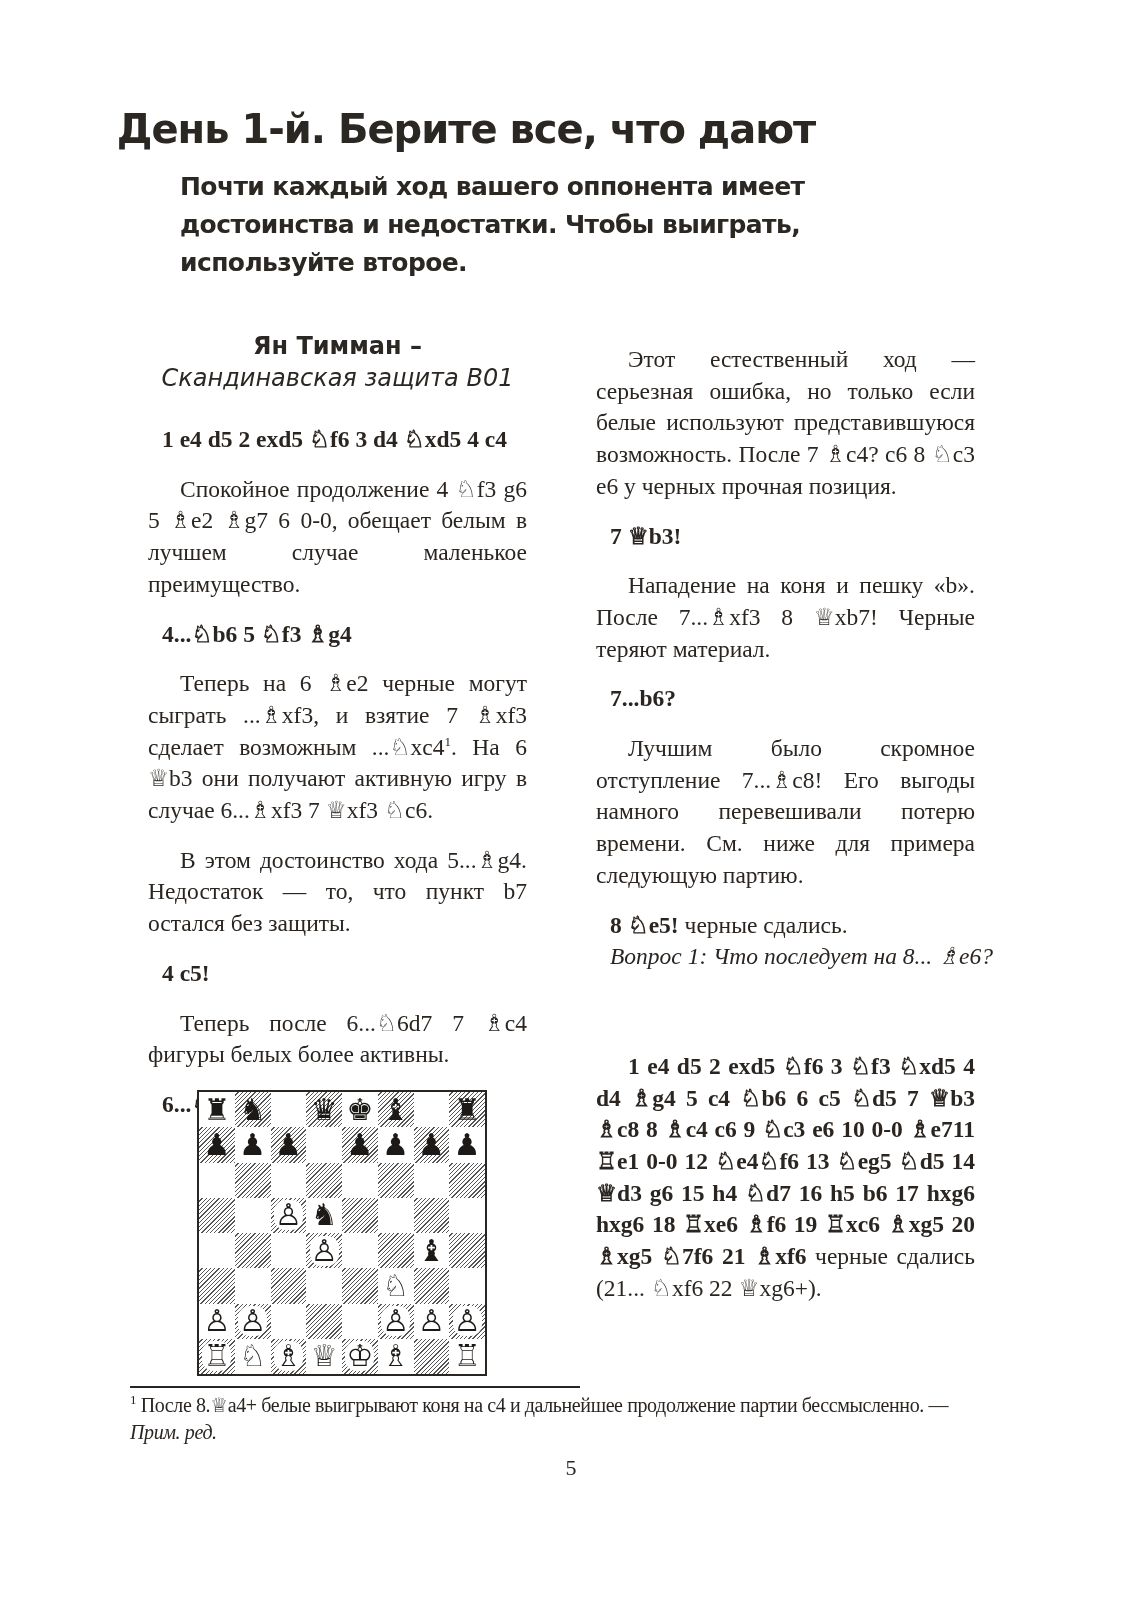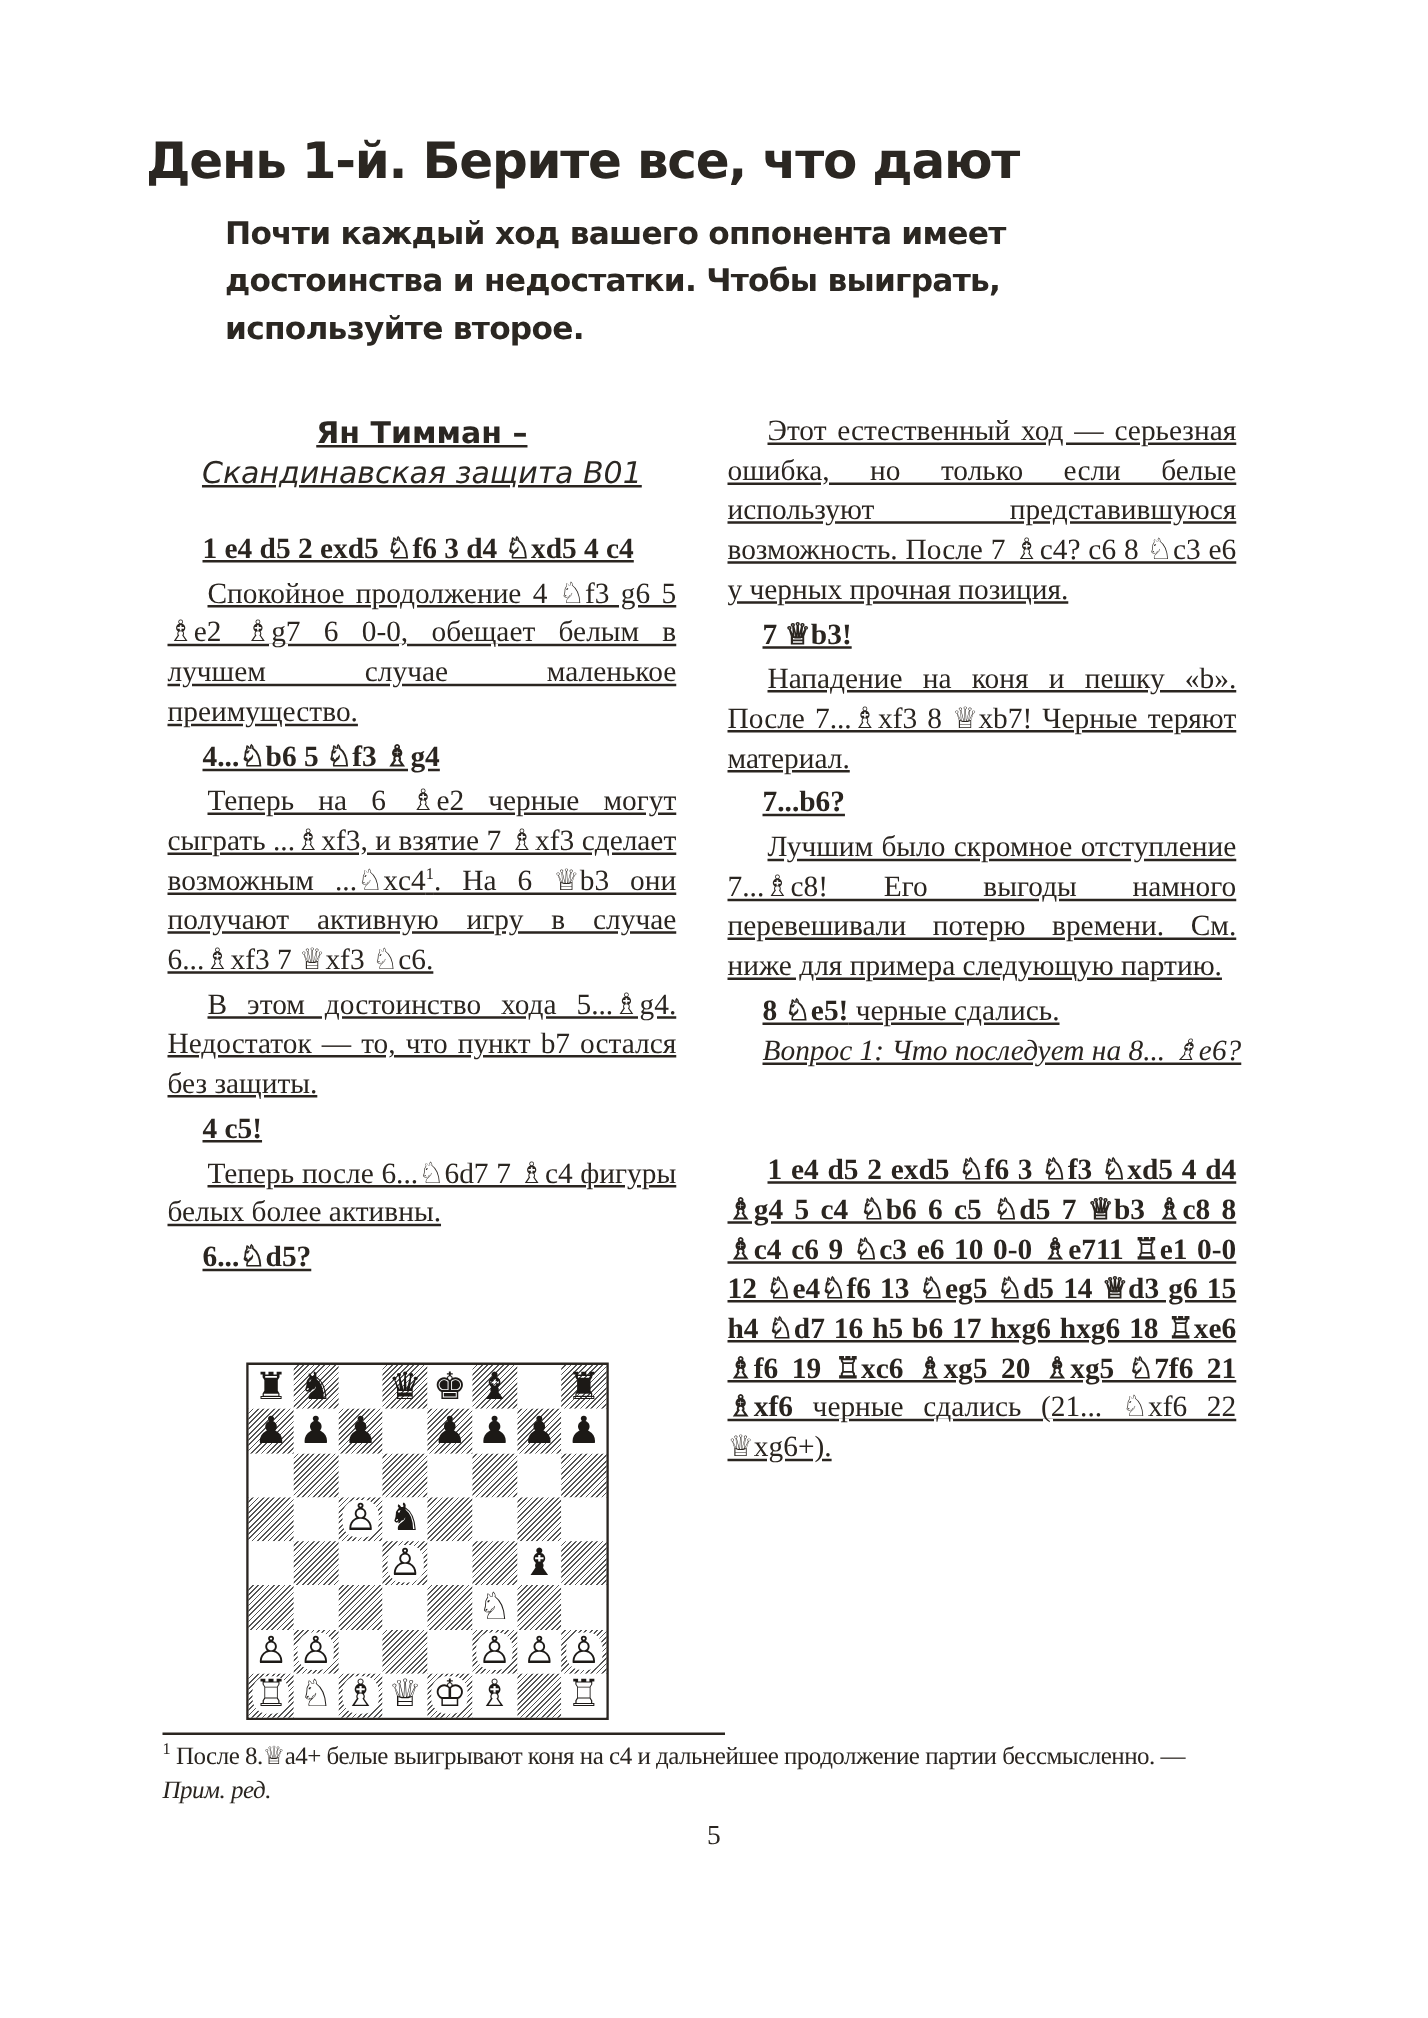--- a/index.html
+++ b/index.html
@@ -8,28 +8,28 @@
     .chapter-title {
       position: absolute; left: 0; width: 932px; top: 106px; text-align: center;
       font-family: "DejaVu Sans", sans-serif; font-weight: bold; font-size: 40px;
       letter-spacing: -1px; color: #2b2722;
     }
     .chapter-subtitle {
       position: absolute; left: 180px; width: 782px; top: 168px; text-align: left;
       font-family: "DejaVu Sans", sans-serif; font-weight: bold; font-size: 25px;
       line-height: 38px; letter-spacing: -0.6px; color: #2b2722;
     }
-    .col { position: absolute; font-family: "Liberation Serif", serif; font-size: 23.5px; line-height: 31.7px; color: #2a2520; text-decoration: underline; }
+    .col { position: absolute; font-family: "Liberation Serif", serif; font-size: 23.5px; line-height: 31.7px; color: #2a2520; }
     .col-left { left: 130px; width: 415px; top: 330px; }
     .col-right { left: 578px; width: 415px; top: 326px; }
     .game-header { text-align: center; font-family: "DejaVu Sans", sans-serif; font-size: 24px; line-height: 32px; color: #2b2722; }
     .game-header .players { font-weight: bold; }
     .game-header .place { font-weight: normal; }
     .game-header .opening { font-style: italic; }
-    .p { text-align: justify; text-indent: 32px; margin: 4px; }
+    .p { text-align: justify; text-indent: 32px; margin: 18px; }
     .moves { font-weight: bold; text-indent: 32px; margin: 0; }
     .gap { height: 30px; }
     .q { font-style: italic; text-indent: 32px; margin: 0; text-align: justify; }
     .board-wrap { position: absolute; left: 197px; top: 1090px; width: 290px; height: 286px; border: 2px solid #2a2520; box-sizing: border-box; }
     .board { display: grid; grid-template-columns: repeat(8, 1fr); grid-template-rows: repeat(8, 1fr); width: 100%; height: 100%; }
     .sq { position: relative; display: flex; align-items: center; justify-content: center; font-size: 30px; line-height: 1; font-family: "DejaVu Sans", sans-serif; }
     .sq.dark { background: repeating-linear-gradient(135deg, #ffffff 0px, #ffffff 2px, #555 2px, #555 3px); }
     .sq.light { background: #ffffff; }
     .piece { position: relative; z-index: 1; }
     .piece.black { color: #1c1916; }

